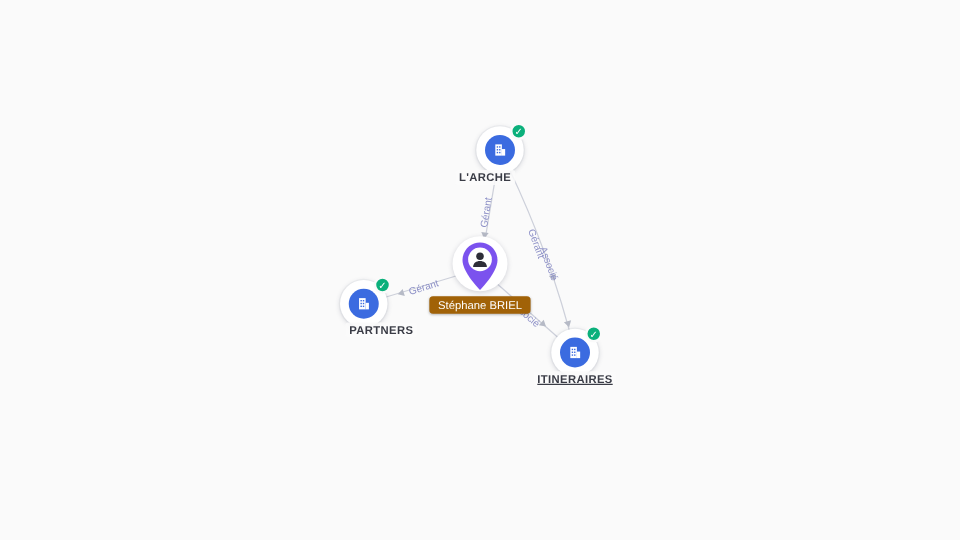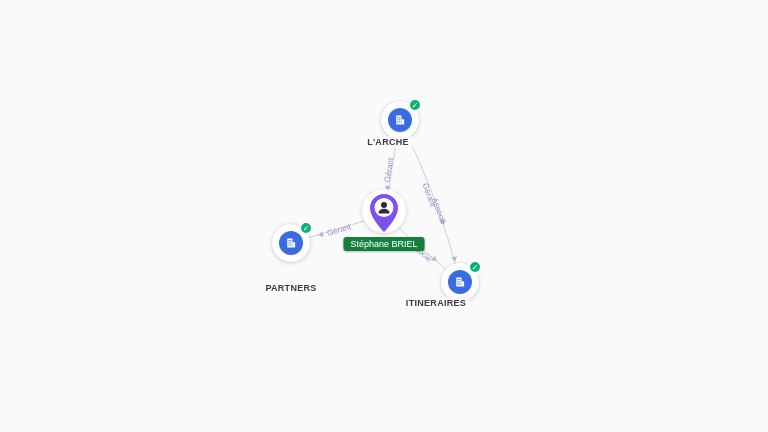--- a/index.html
+++ b/index.html
@@ -29,21 +29,21 @@
     color:#3a3c46; letter-spacing:.3px; background:rgba(250,250,250,.85);
     padding:1px 3px; border-radius:2px; white-space:nowrap; z-index:4;
   }
 
   .person-backdrop {
     position:absolute; width:44px; height:44px; background:#fff; border-radius:50%;
     box-shadow:0 1px 4px rgba(60,64,90,.22); z-index:3;
   }
   .person-pin { position:absolute; z-index:4; cursor:pointer; }
   .person-label {
-    position:absolute; transform:translateX(-50%); background:#15803d; color:#fff;
+    position:absolute; transform:translateX(-50%); background:#a16207; color:#fff;
     font-size:9px; padding:2px 7px; border-radius:3px; white-space:nowrap;
     box-shadow:0 1px 2px rgba(0,0,0,.25); z-index:5;
   }
 
   .edge-label {
     position:absolute; font-size:8px; color:#8d90c7; white-space:nowrap; z-index:2;
   }
   .rot-vert   { transform:translate(-50%,-50%) rotate(-81deg); }
   .rot-left   { transform:translate(-50%,-50%) rotate(-17deg); }
   .rot-right  { transform:translate(-50%,-50%) rotate(41deg); }
@@ -97,38 +97,38 @@
         <rect x="4.5" y="4" width="1.5" height="1.5" fill="#3b6be0"></rect>
           <rect x="7" y="4" width="1.5" height="1.5" fill="#3b6be0"></rect>
         <rect x="4.5" y="7" width="1.5" height="1.5" fill="#3b6be0"></rect>
           <rect x="7" y="7" width="1.5" height="1.5" fill="#3b6be0"></rect>
         <rect x="4.5" y="10" width="1.5" height="1.5" fill="#3b6be0"></rect>
           <rect x="7" y="10" width="1.5" height="1.5" fill="#3b6be0"></rect>
       </svg>
     </div>
     <div class="check-badge">✓</div>
   </div>
-  <div class="company-label" style="left:291px; top:258px;margin-top:24px;">PARTNERS</div>
+  <div class="company-label" style="left:305px; top:258px;">PARTNERS</div>
 
   <div class="node-circle" style="left:441px; top:263px;">
     <div class="icon-circle">
       <svg width="12" height="12" viewBox="0 0 16 16">
         <rect x="3" y="2" width="7" height="12" fill="#fff"></rect>
           <rect x="10" y="7" width="3.5" height="7" fill="#fff"></rect>
         <rect x="4.5" y="4" width="1.5" height="1.5" fill="#3b6be0"></rect>
           <rect x="7" y="4" width="1.5" height="1.5" fill="#3b6be0"></rect>
         <rect x="4.5" y="7" width="1.5" height="1.5" fill="#3b6be0"></rect>
           <rect x="7" y="7" width="1.5" height="1.5" fill="#3b6be0"></rect>
         <rect x="4.5" y="10" width="1.5" height="1.5" fill="#3b6be0"></rect>
           <rect x="7" y="10" width="1.5" height="1.5" fill="#3b6be0"></rect>
       </svg>
     </div>
     <div class="check-badge">✓</div>
   </div>
-  <div class="company-label" style="left:436px; top:297px;">ITINERAIRES</div>
+  <div class="company-label" style="left:460px; top:297px;text-decoration:underline;">ITINERAIRES</div>
 
   <div class="person-backdrop" style="left:362px; top:189px;"></div>
   <div class="person-pin" style="left:369px; top:193px;">
     <svg width="30" height="40" viewBox="0 0 30 40">
       <path d="M15 1C7.3 1 1 7.3 1 15c0 10 14 24 14 24s14-14 14-24C29 7.3 22.7 1 15 1z" fill="#7b52ee"></path>
       <circle cx="15" cy="14.5" r="9.5" fill="#fff"></circle>
       <circle cx="15" cy="12" r="3" fill="#2e2e38"></circle>
       <path d="M9.5 20.5c0-3.2 2.5-4.8 5.5-4.8s5.5 1.6 5.5 4.8z" fill="#2e2e38"></path>
     </svg>
   </div>

